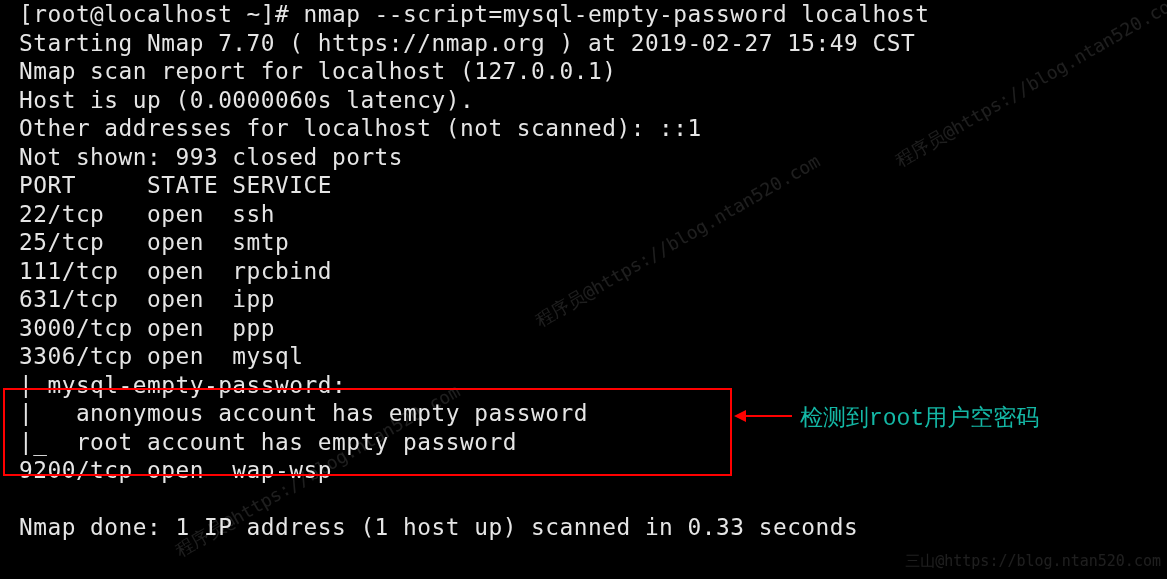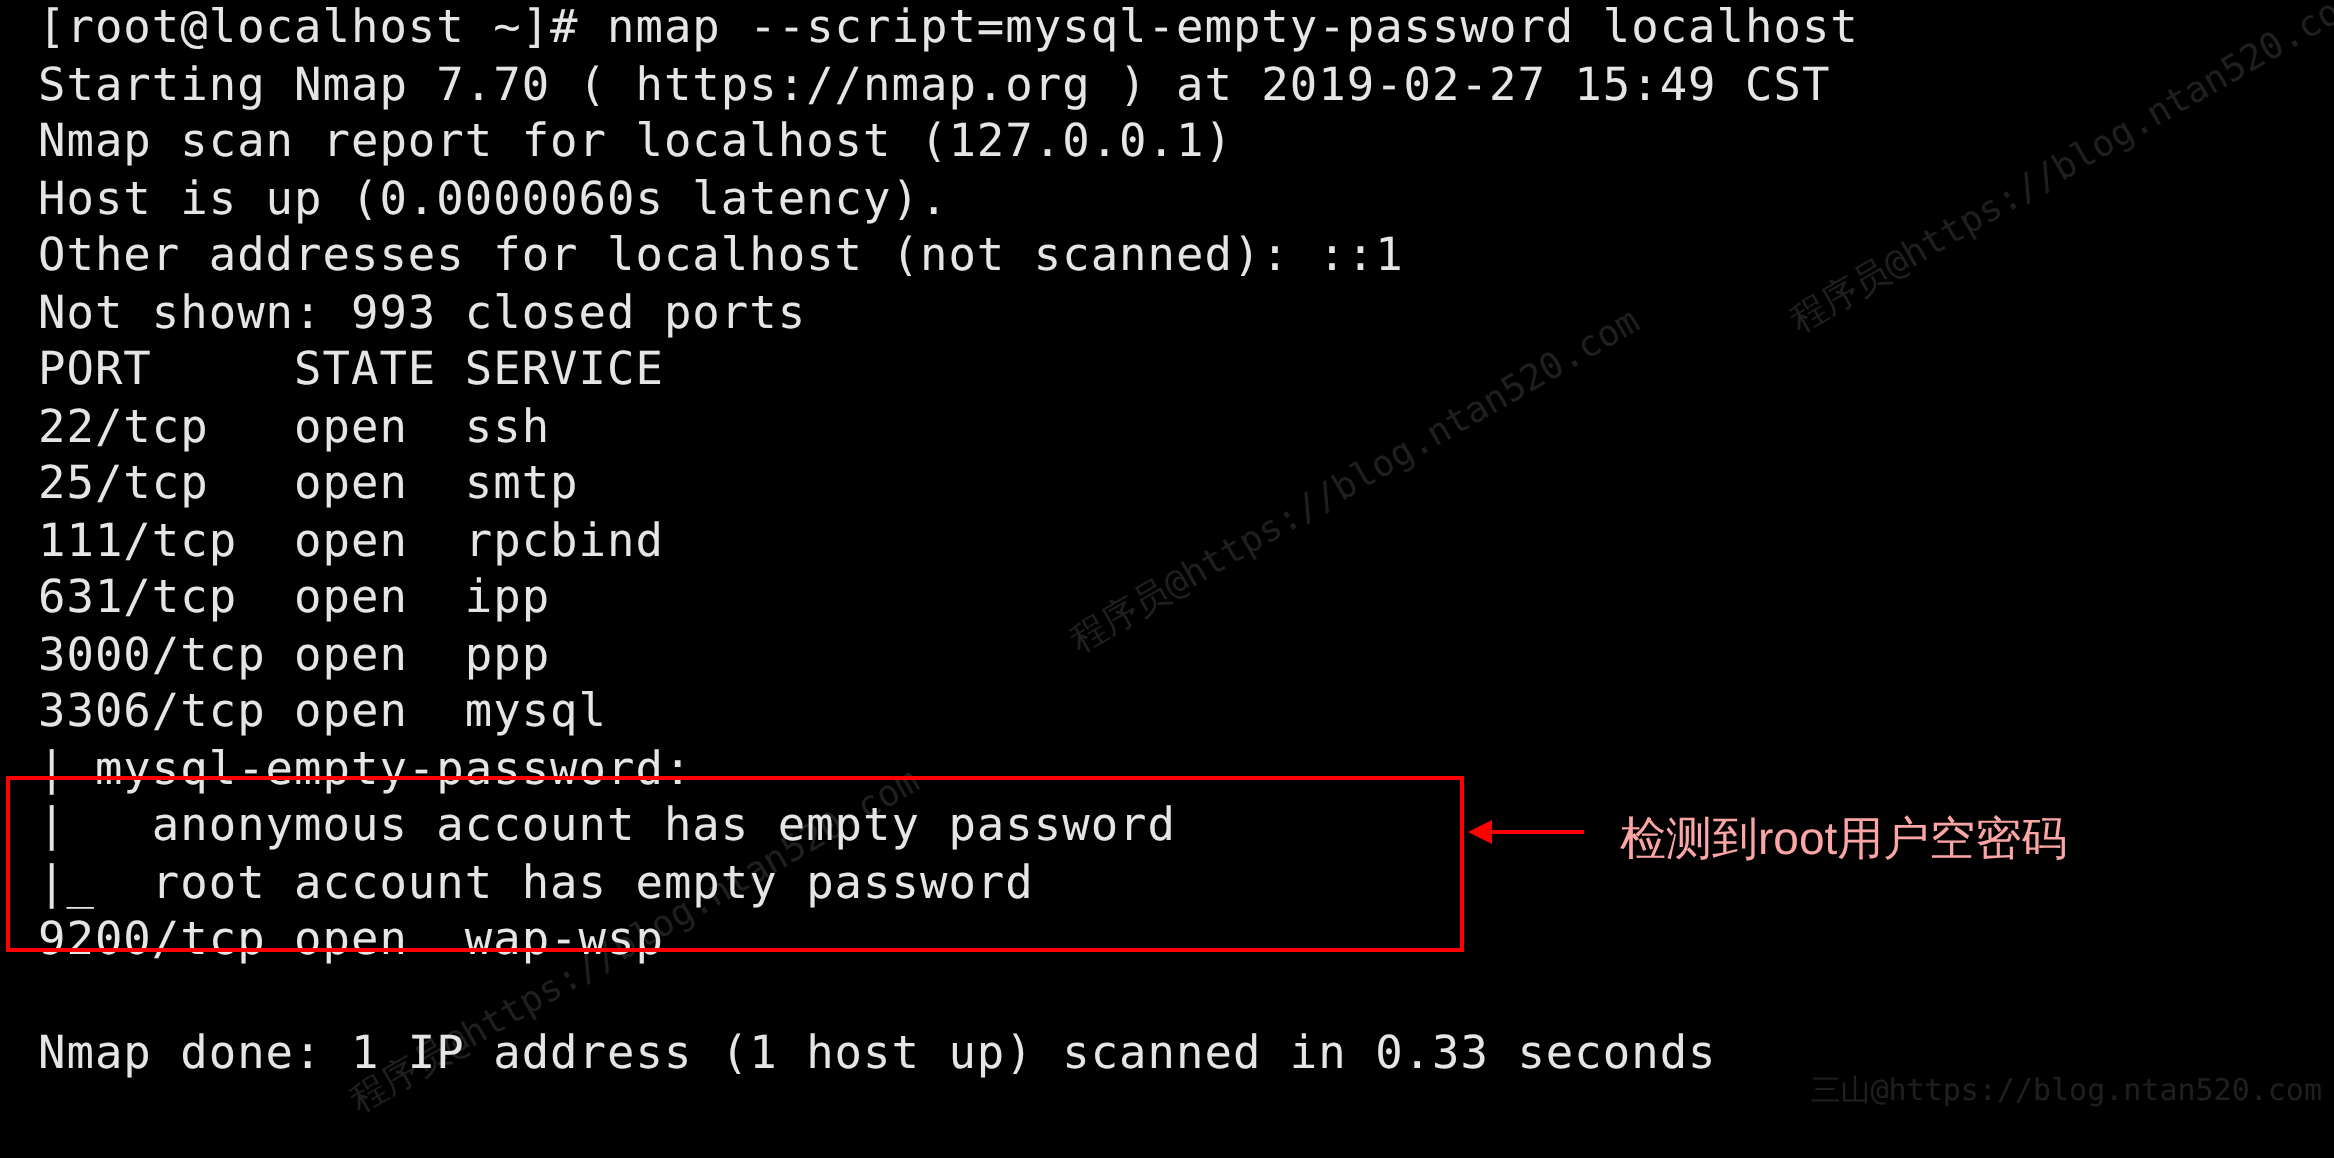--- a/index.html
+++ b/index.html
@@ -28,25 +28,24 @@
     border: 2px solid #ff0000;
     pointer-events: none;
     box-sizing: border-box;
   }
   .arrow {
     position: absolute;
     pointer-events: none;
   }
   .annotation {
     position: absolute;
-    color: #fca5a5;
-    font-family: Liberation Sans, sans-serif;
+    color: #14b8a6;
+    font-family: Liberation Mono, monospace;
     font-size: 23px;
     letter-spacing: 0;
-    margin-left: 10px;
   }
   .watermark {
     position: absolute;
     color: rgba(255,255,255,0.12);
     font-size: 18px;
     pointer-events: none;
     letter-spacing: 0;
     white-space: nowrap;
   }
   .wm1 { transform: rotate(-30deg); transform-origin: left top; }
@@ -63,13 +62,13 @@
 
 <div class="highlight-box" style="left:3px; top:388px; width:729px; height:88px;"></div>
 
 <svg class="arrow" style="left:734px; top:407px;" width="60" height="18">
   <line x1="58" y1="9" x2="6" y2="9" stroke="#ff0000" stroke-width="2"></line>
   <polygon points="0,9 12,3 12,15" fill="#ff0000"></polygon>
 </svg>
 
 <div class="annotation" style="left:800px; top:405px;">检测到root用户空密码</div>
 
-<div class="watermark wm2" style="right:6px; bottom:20px;">三山@https://blog.ntan520.com</div>
+<div class="watermark wm2" style="right:6px; bottom:4px;">三山@https://blog.ntan520.com</div>
 
 </body></html>

